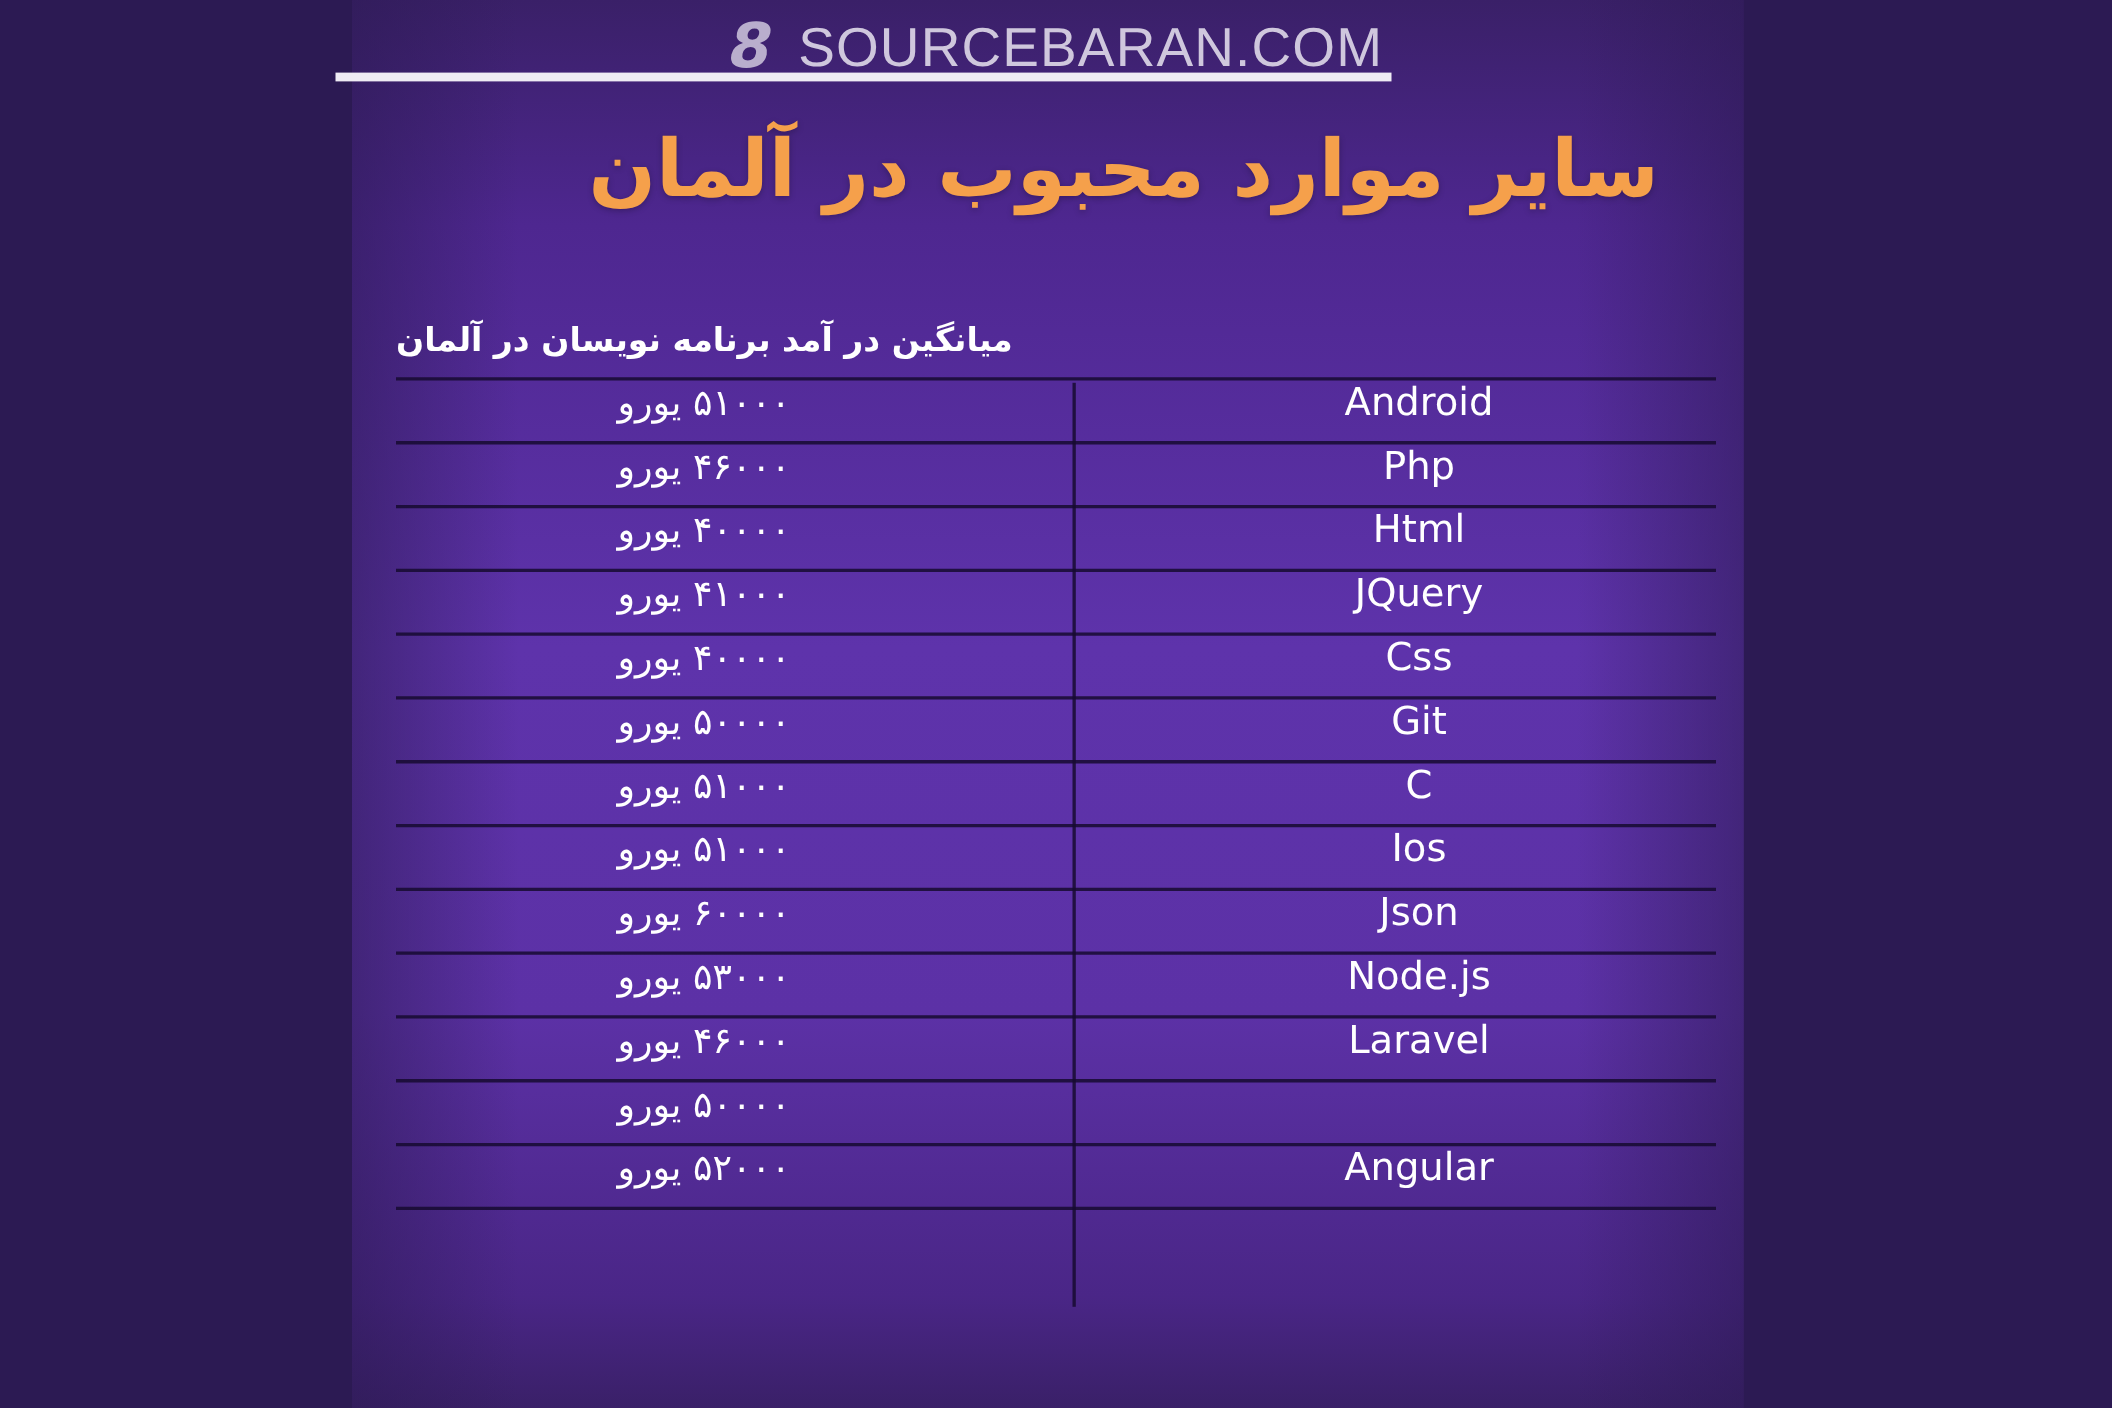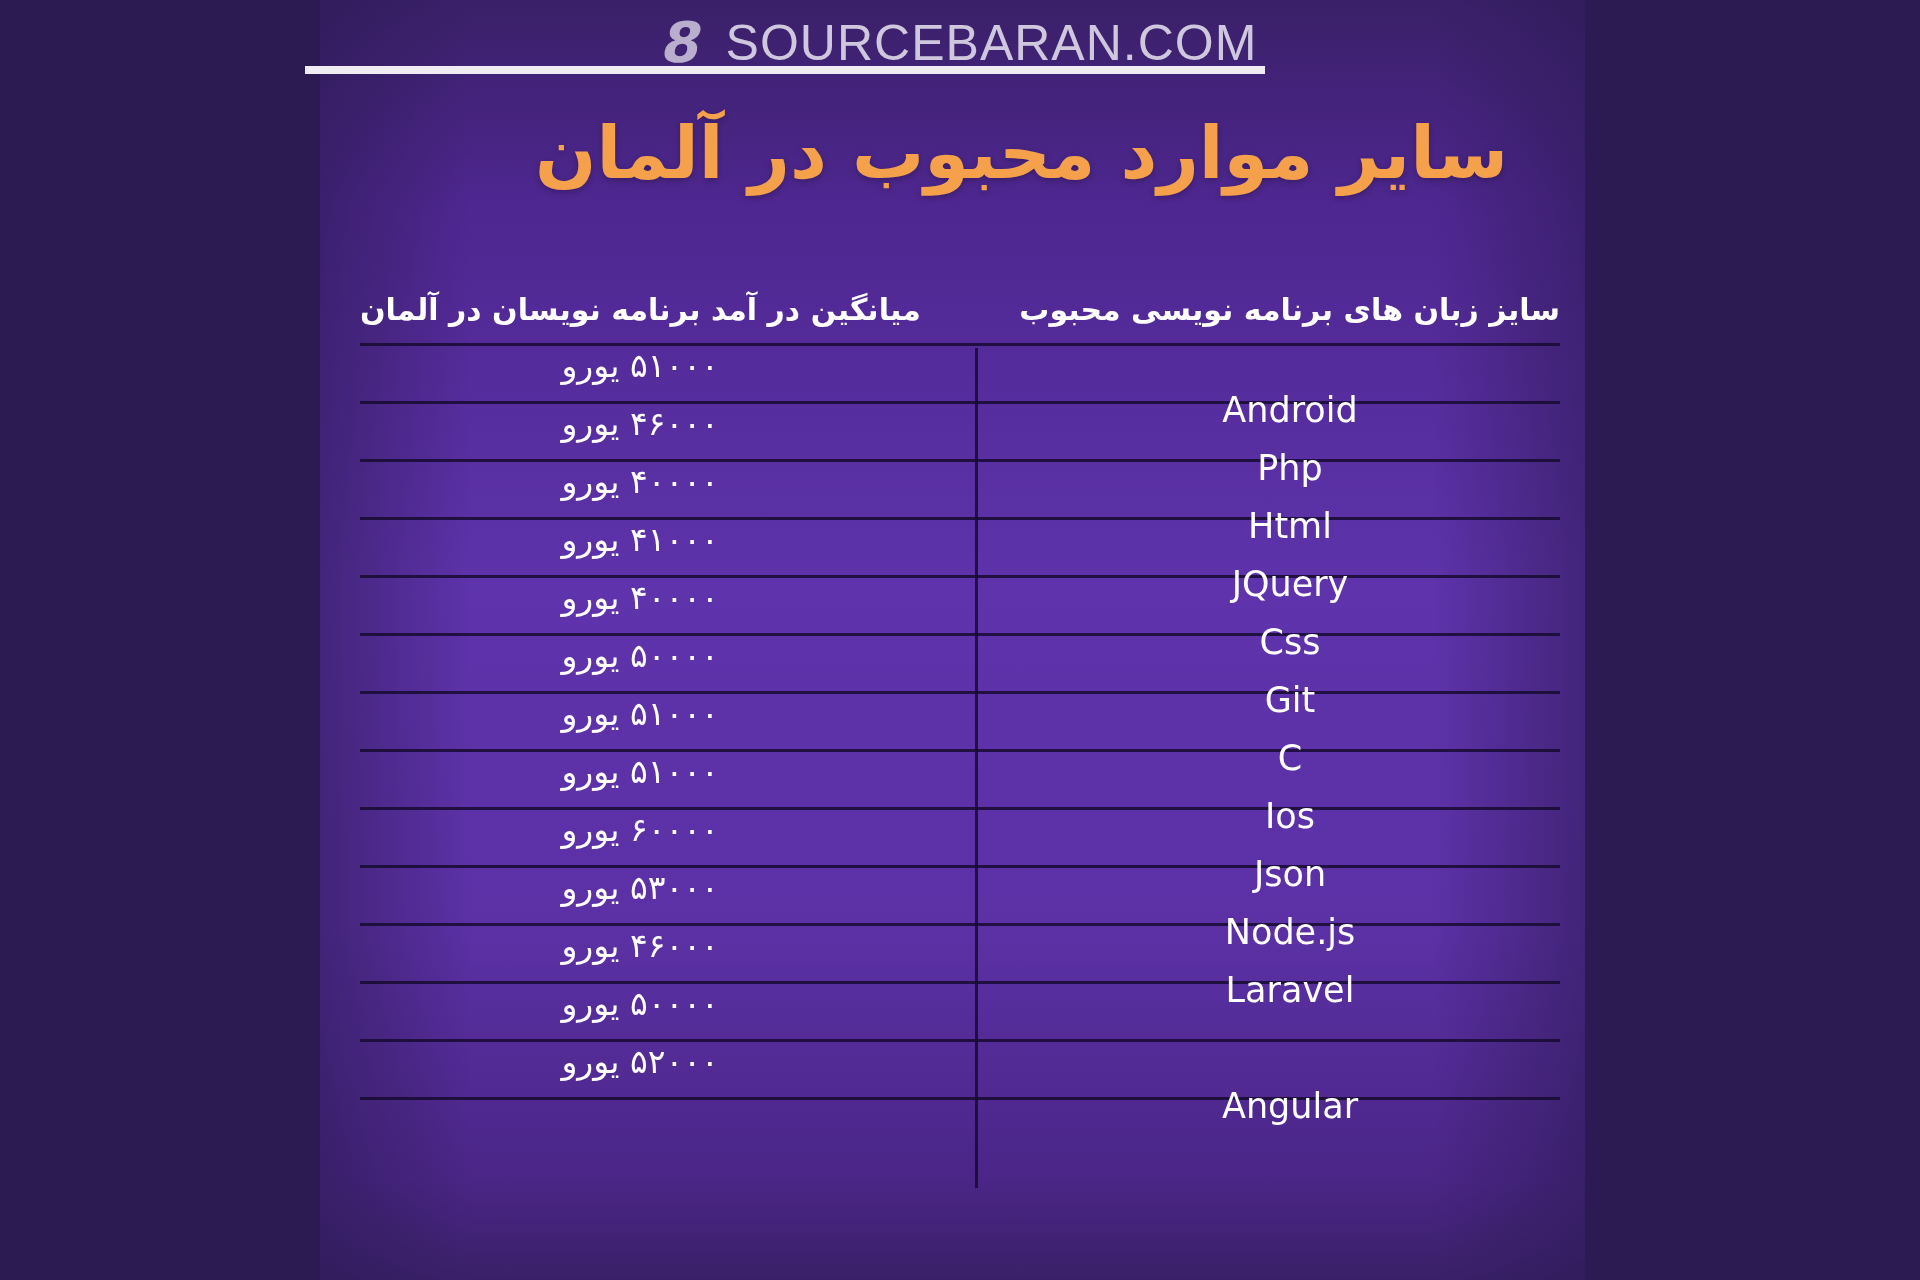--- a/index.html
+++ b/index.html
@@ -81,21 +81,21 @@
     font-family:"DejaVu Sans","Liberation Sans",sans-serif;
     white-space:nowrap;
   }
   .cell-value{
     flex:0 0 560px;text-align:center;direction:rtl;
     letter-spacing:1px;
   }
   .cell-spacer{flex:1 1 auto;}
   .cell-name{
     flex:0 0 540px;text-align:center;direction:ltr;
-    font-size:35px;font-weight:400;margin-top:44px;
+    font-size:35px;font-weight:400;
   }
 </style>
 </head>
 <body>
 
 <div class="stage">
 
   <div class="panel"></div>
 
   <div class="logo-wrap">
@@ -105,21 +105,20 @@
   <div class="logo-rule"></div>
 
   <div class="title">سایر موارد محبوب در آلمان</div>
 
   <div class="vrule"></div>
 
   <div class="table">
     <div class="thead">
       <div class="th th-left">میانگین در آمد برنامه نویسان در آلمان</div>
       <div class="th-spacer"></div>
-      <div class="th th-right">سایز زبان های برنامه نویسی محبوب</div>
     </div>
     <div id="tbody">
         <div class="row">
           <div class="cell cell-value">۵۱۰۰۰ یورو</div>
           <div class="cell-spacer"></div>
           <div class="cell cell-name">Android</div>
         </div>
         <div class="row">
           <div class="cell cell-value">۴۶۰۰۰ یورو</div>
           <div class="cell-spacer"></div>

